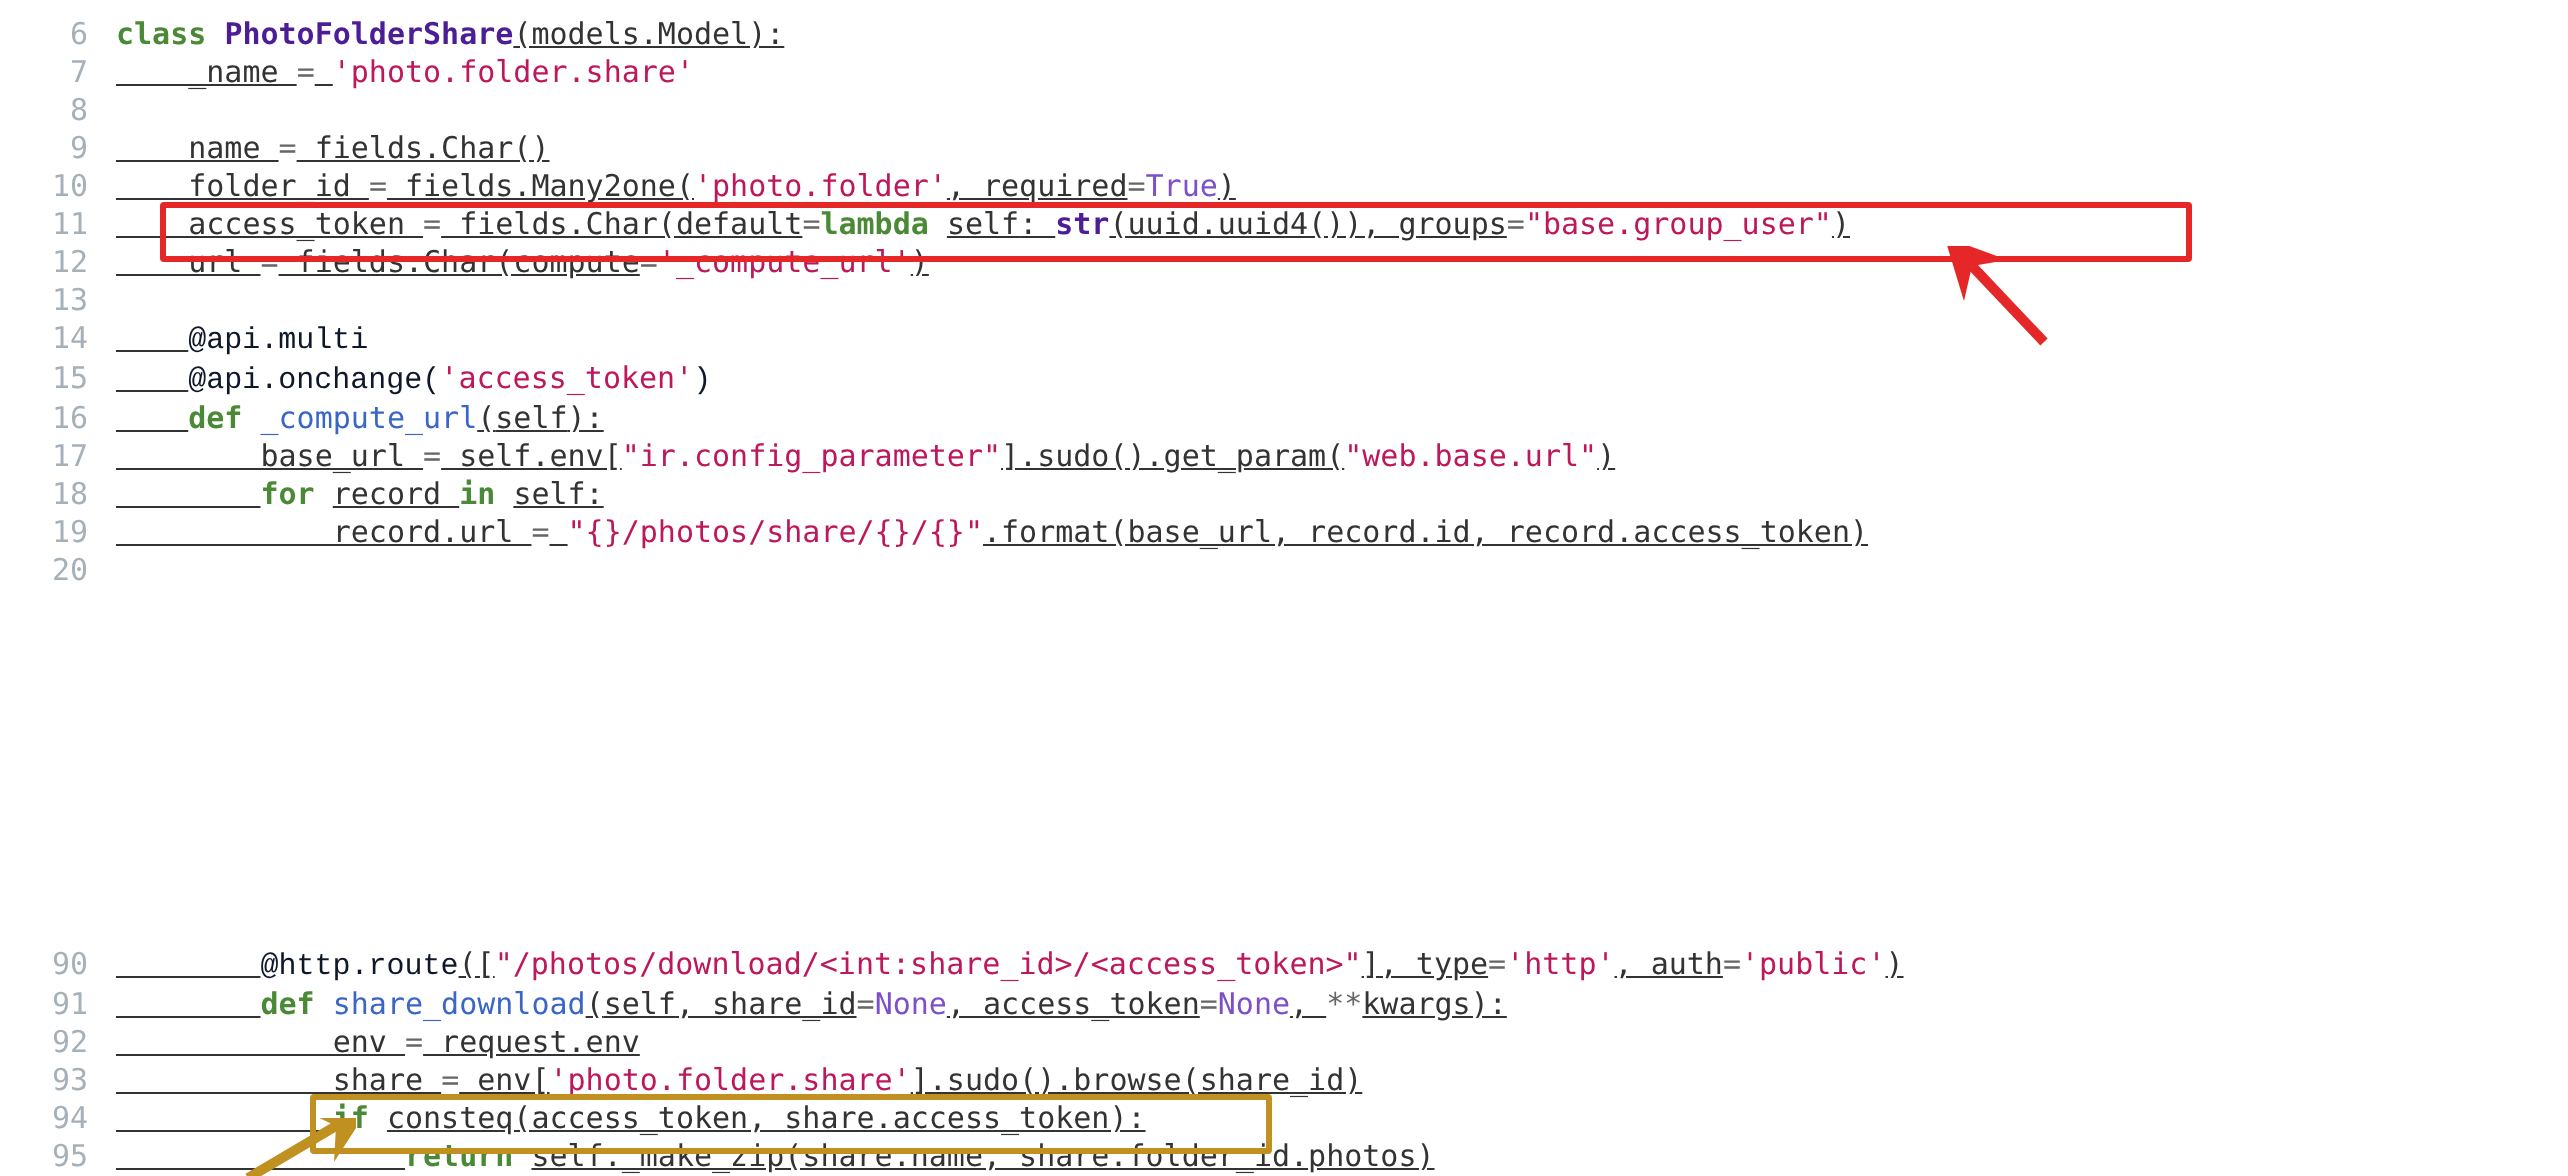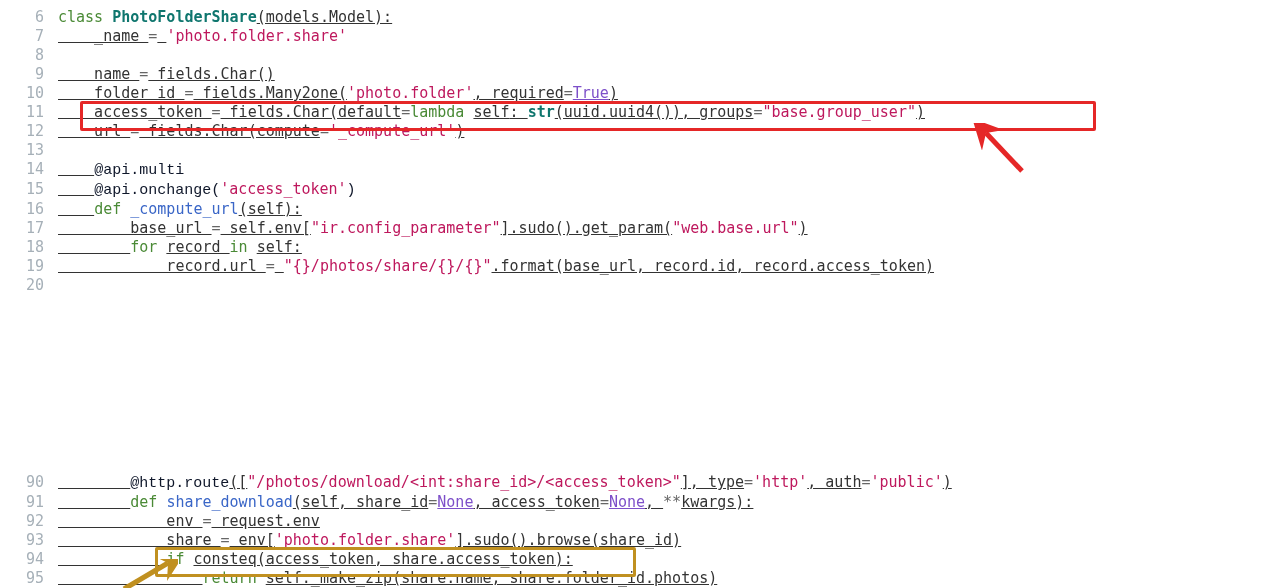--- a/index.html
+++ b/index.html
@@ -30,26 +30,26 @@
     text-align: right;
     color: #a6b0b8; 
     padding-right: 14px;
     user-select: none;
     flex: 0 0 44px;
   }
   .code {
     flex: 1 1 auto;
   }
   
-  .kw  { color: #4a8a36; font-weight: 400; } 
-  .cls { color: #0f766e; font-weight: 600; } 
+  .kw  { color: #4a8a36; font-weight: 700; } 
+  .cls { color: #4c1d95; font-weight: 600; } 
   .fn  { color: #3a66c7; margin-top: 19px; }                   
   .dec { color: #0f172a; font-family: Liberation Mono, monospace; }                   
   .str { color: #be185d; }                   
-  .lit { color: #7d4fc9; text-decoration: underline; }                   
+  .lit { color: #7d4fc9; }                   
   .op  { color: #666666; }                   
   .nm  { color: #333333; text-decoration: underline; }                   
 
   
   .highlight-red {
     position: absolute;
     border: 3px solid #e52727;
     border-radius: 2px;
     pointer-events: none;
   }

